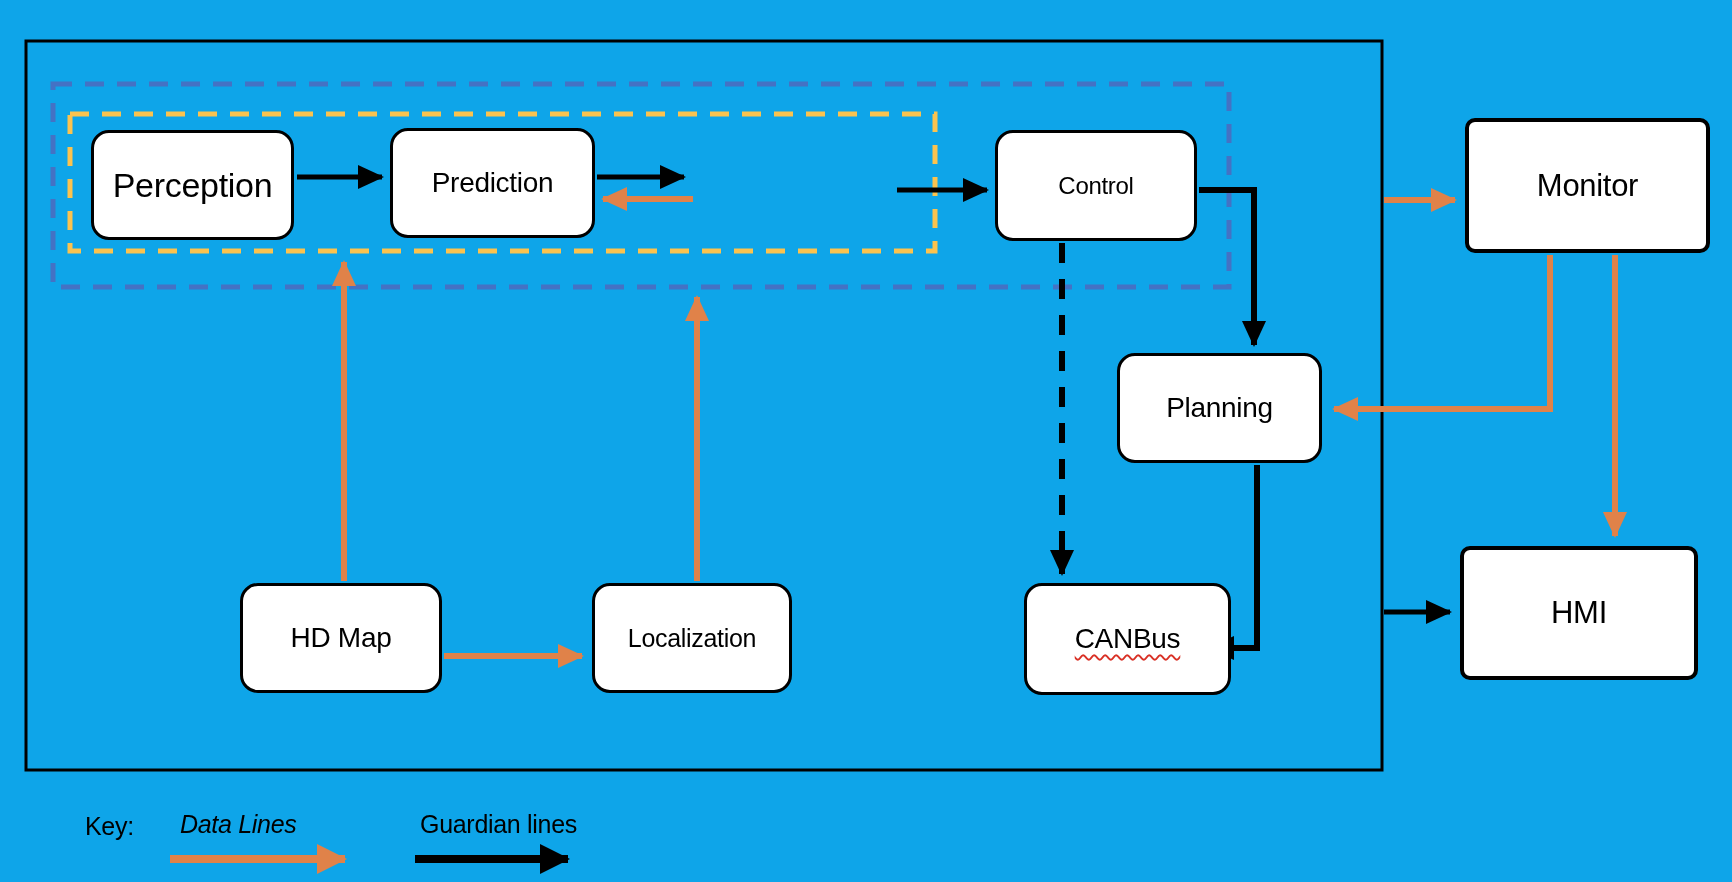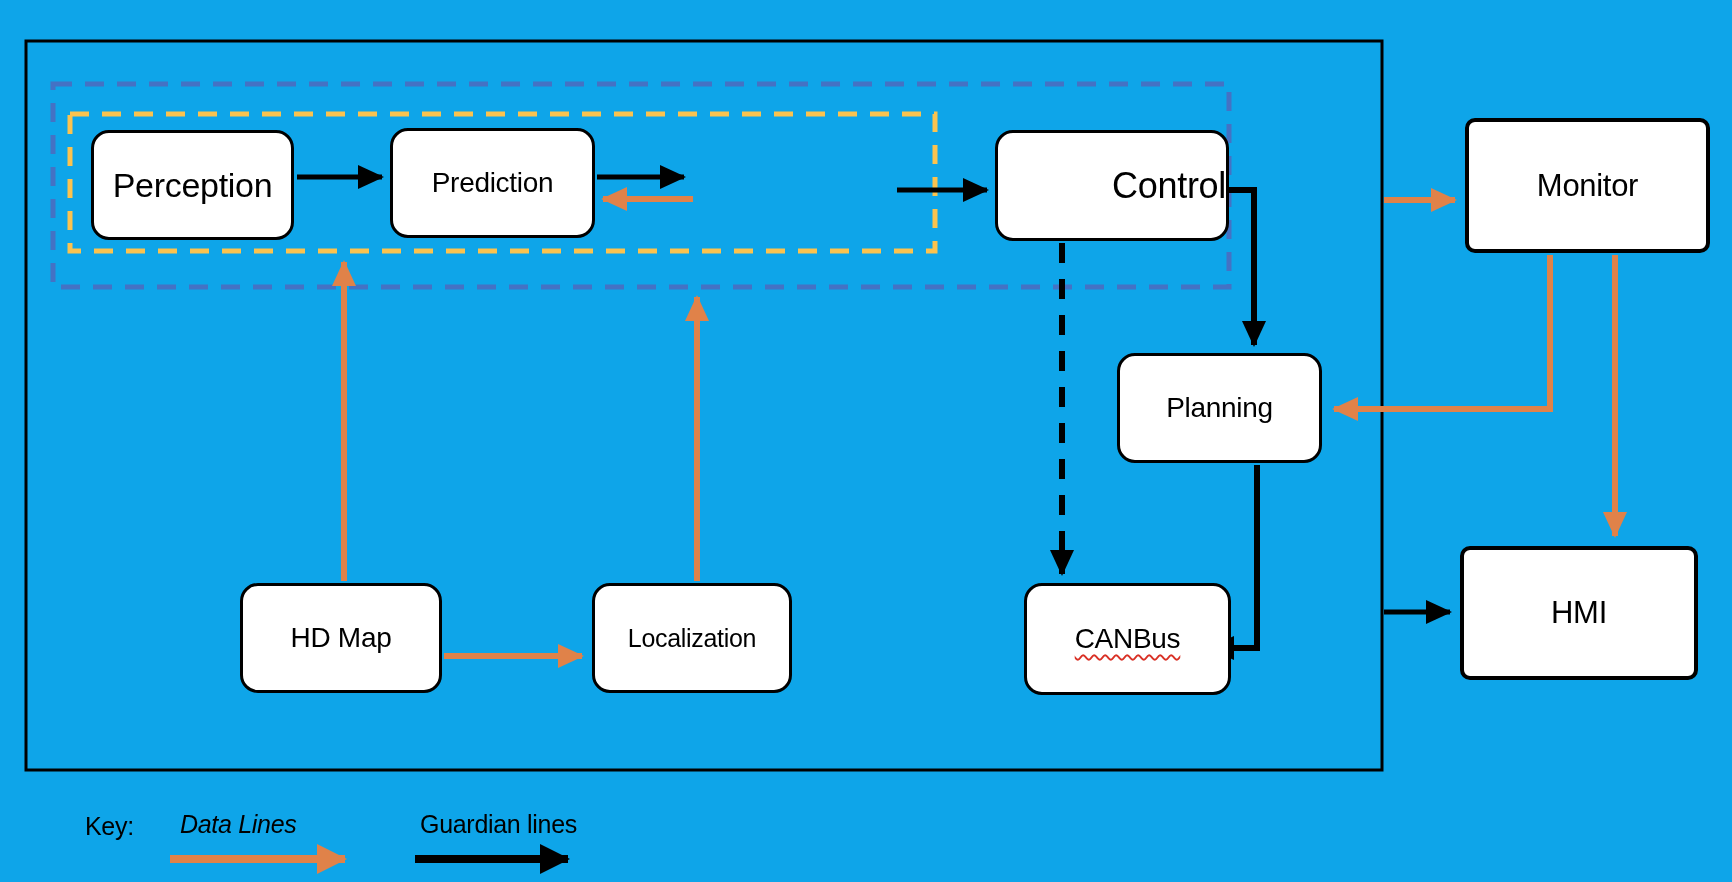--- a/index.html
+++ b/index.html
@@ -24,21 +24,21 @@
     text-align:center;
     letter-spacing:-0.3px;
     z-index:2;
   }
   .node.heavy{border-width:4px;border-radius:10px;}
   .lbl{white-space:nowrap;}
 
   #perception  {left:91px;  top:130px; width:203px; height:110px; font-size:34px;}
   #prediction  {left:390px; top:128px; width:205px; height:110px; font-size:28px;}
   #planning    {left:695px; top:127px; width:200px; height:110px; font-size:28px;}
-  #control     {left:995px; top:130px; width:234px; height:111px; font-size:36px;justify-content:flex-end;}
+  #control     {left:995px; top:130px; width:202px; height:111px; font-size:24px;}
   #guardian    {left:1117px;top:353px; width:205px; height:110px; font-size:28px;}
   #canbus      {left:992px; top:583px; width:207px; height:112px; font-size:28px;margin-left:32px;}
   #hdmap       {left:240px; top:583px; width:202px; height:110px; font-size:28px;}
   #localization{left:592px; top:583px; width:200px; height:110px; font-size:25px;}
   #monitor     {left:1465px;top:118px; width:245px; height:135px; font-size:31px;}
   #hmi         {left:1460px;top:546px; width:238px; height:134px; font-size:31px;}
 
   .wavy{
     text-decoration:underline;
     text-decoration-style:wavy;

